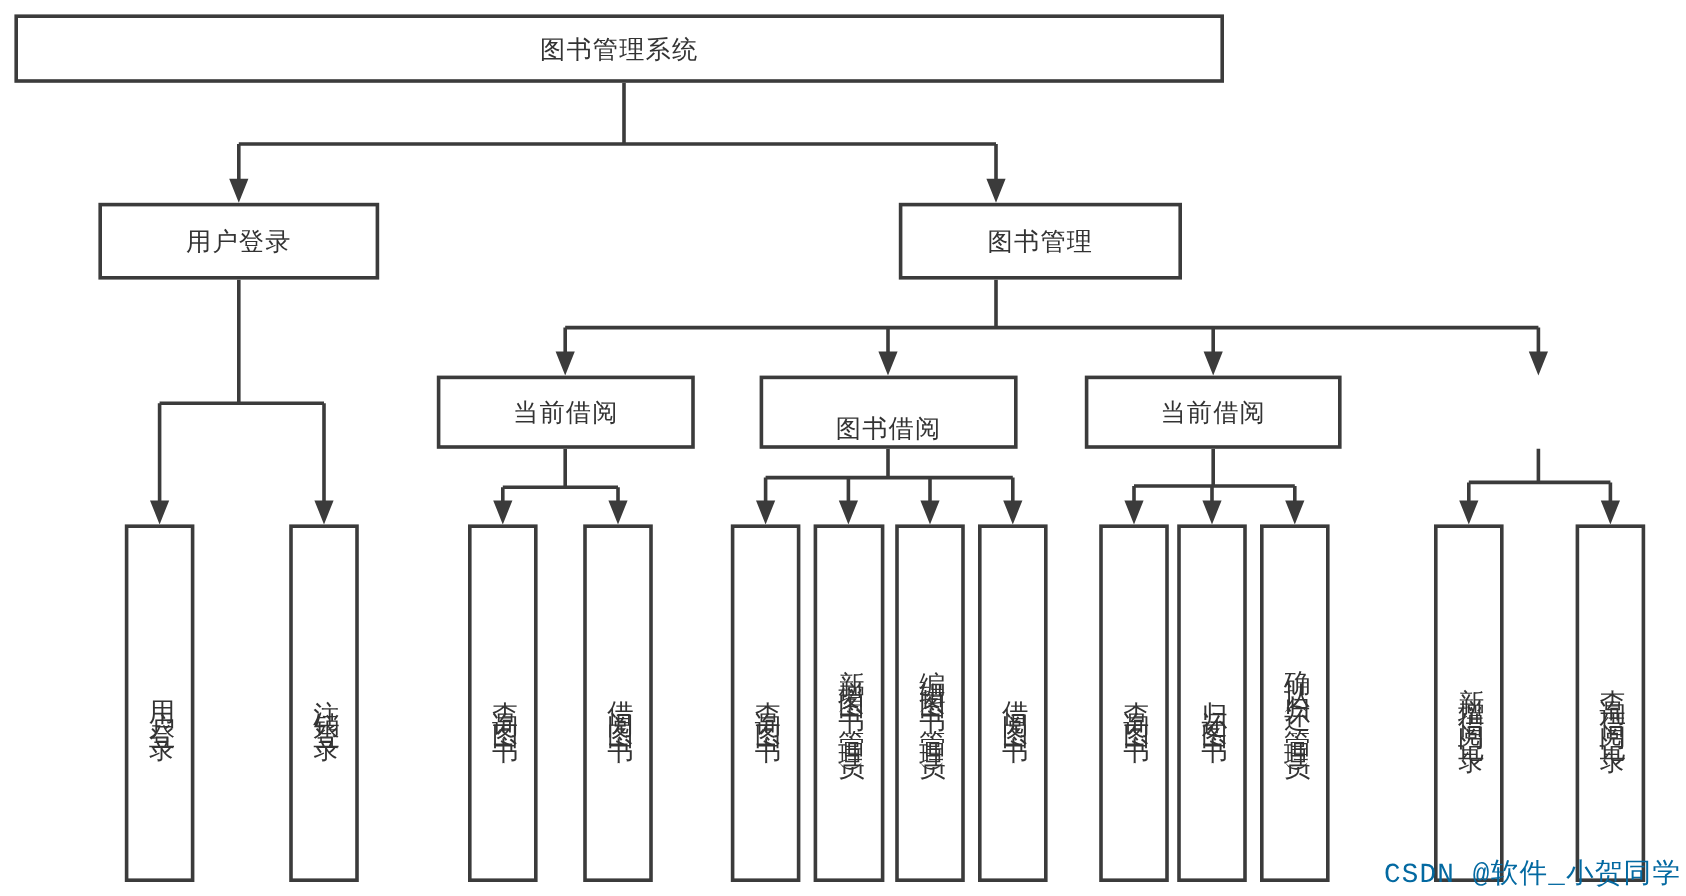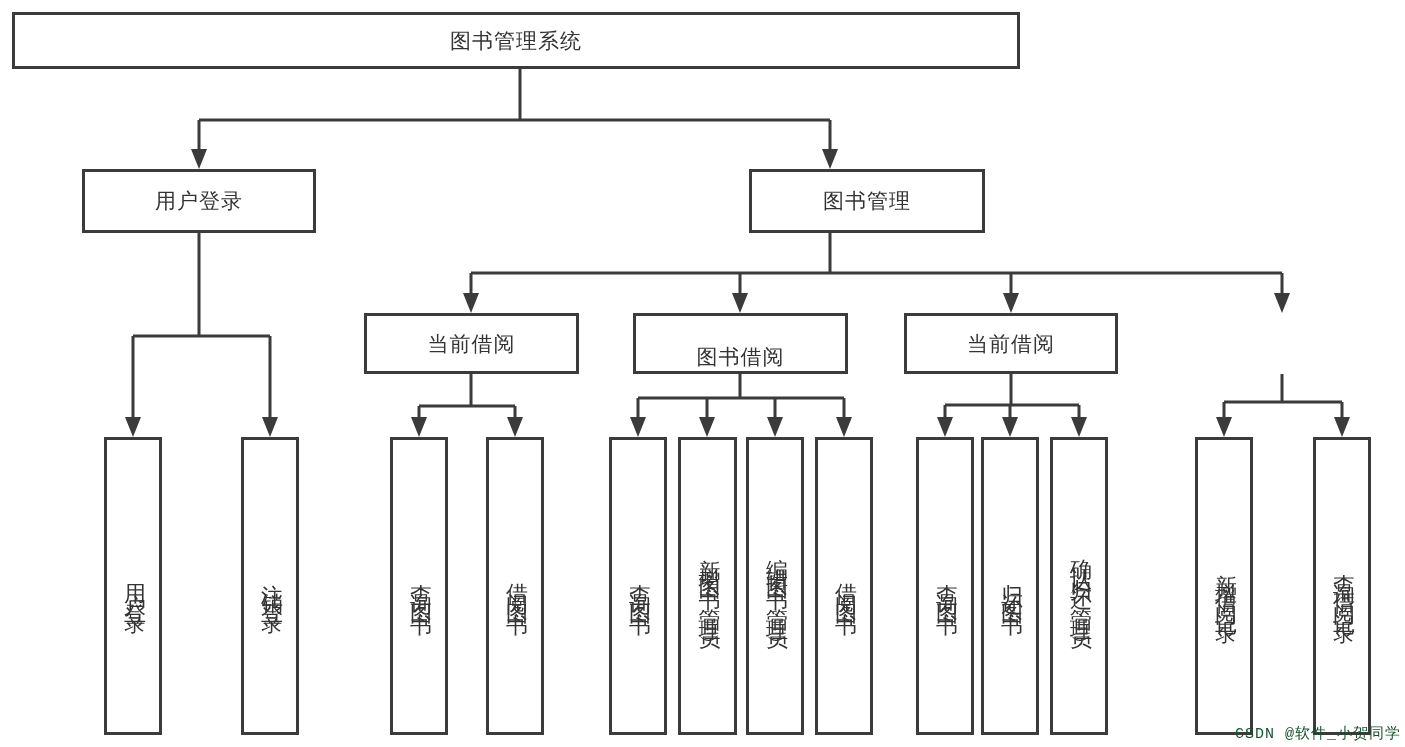--- a/index.html
+++ b/index.html
@@ -54,22 +54,22 @@
     text-orientation: mixed;
     font-size: 22px;
     letter-spacing: 10px;
     line-height: 1;
     white-space: nowrap;
   }
   .watermark {
     position: absolute;
     right: 4px;
     bottom: 4px;
-    color: #14532d;
-    font-size: 15px;
+    color: #0369a1;
+    font-size: 23px;
     letter-spacing: 1px;
     z-index: 5;
     white-space: nowrap;
   }
 </style>
 </head>
 <body>
 
 <div class="stage">
 

